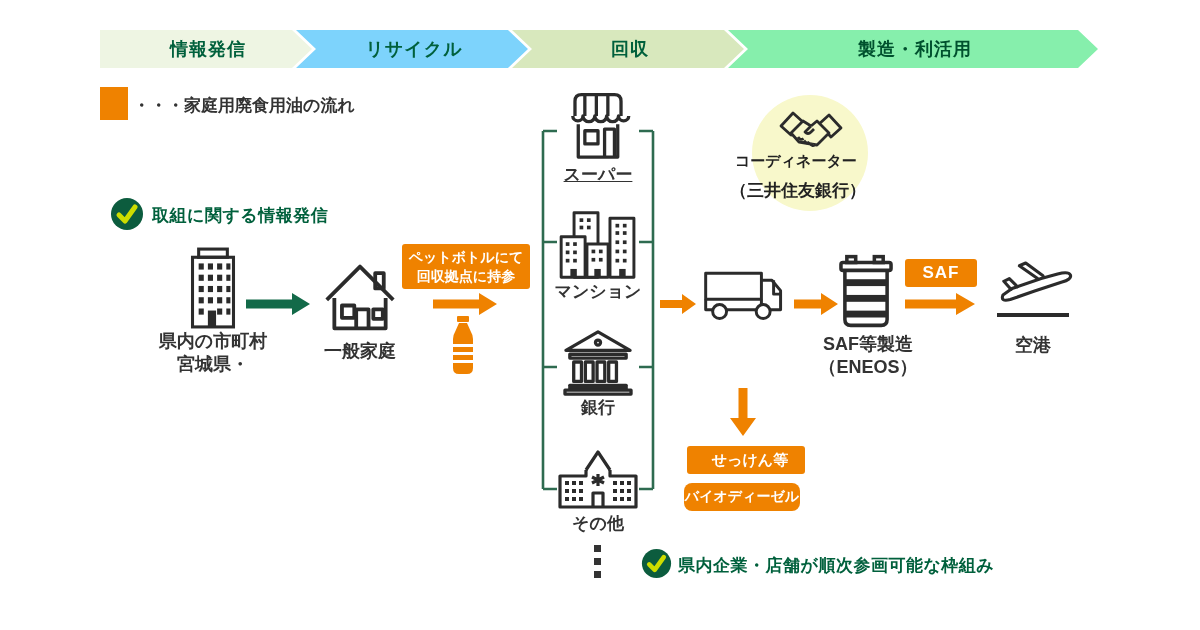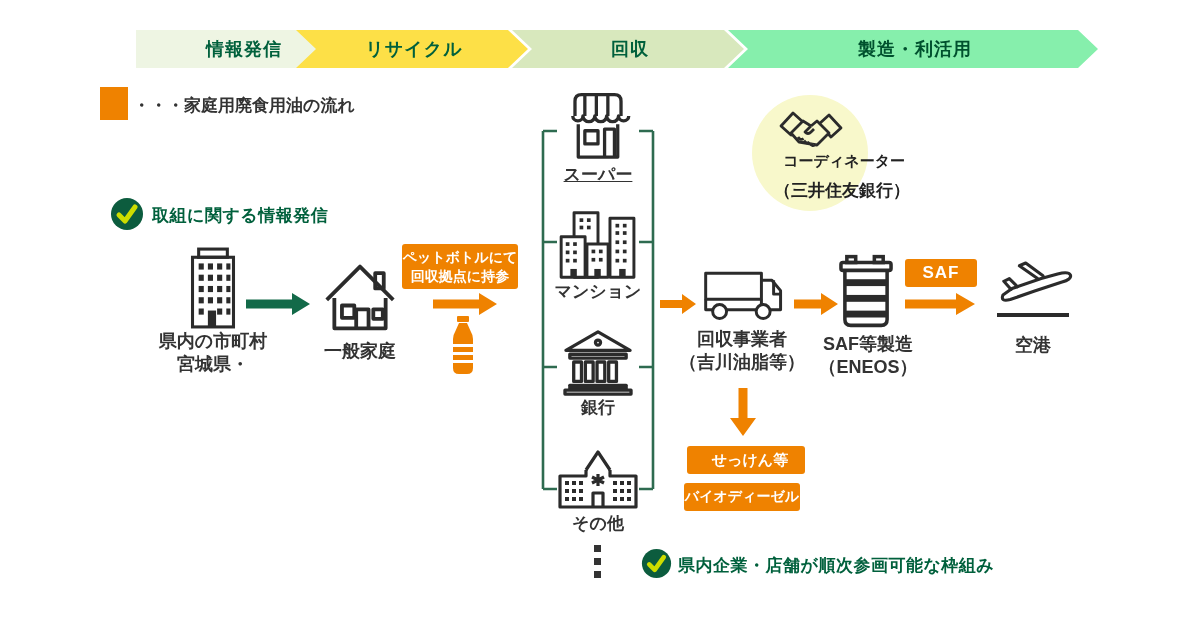--- a/index.html
+++ b/index.html
@@ -13,33 +13,33 @@
   .chev{clip-path:polygon(0 0,calc(100% - 20px) 0,100% 50%,calc(100% - 20px) 100%,0 100%,20px 50%);}
   .chev-first{clip-path:polygon(0 0,calc(100% - 20px) 0,100% 50%,calc(100% - 20px) 100%,0 100%);}
   .seg4{color:#00512e;}
   
   .node-label{font-weight:bold;font-size:18px;color:#333;text-align:center;line-height:23px;}
   .col-label{font-weight:bold;font-size:17px;color:#333;text-align:center;}
   .green-note{font-weight:bold;font-size:17px;color:#00603c;letter-spacing:0.5px;}
   .legend-text{font-weight:bold;font-size:17px;color:#333;}
   .orange-box{background:#ef8200;color:#fff;font-weight:bold;text-align:center;border-radius:3px;
               display:flex;align-items:center;justify-content:center;}
-  .coord-text{font-weight:bold;color:#222;text-align:right;margin-left:20px;}
+  .coord-text{font-weight:bold;color:#222;text-align:left;}
   .dot{width:7px;height:7px;background:#333;position:absolute;left:0;}
   svg{display:block;}
 </style>
 </head>
 <body>
 
 <div id="canvas">
 
-  <div class="seg chev-first" style="left:100px;width:212px;background:#eef5e3;margin-left:36px;">
+  <div class="seg chev-first" style="left:100px;width:212px;background:#eef5e3;">
     <span class="lbl">情報発信</span>
   </div>
-  <div class="seg chev" style="left:296px;width:232px;background:#fde047;">
+  <div class="seg chev" style="left:296px;width:232px;background:#7dd3fc;">
     <span class="lbl">リサイクル</span>
   </div>
   <div class="seg chev" style="left:512px;width:232px;background:#d8e8bd;">
     <span class="lbl">回収</span>
   </div>
   <div class="seg chev seg4" style="left:728px;width:370px;background:#86efac;">
     <span class="lbl">製造・利活用</span>
   </div>
 
   <div class="abs" style="left:100px;top:87px;width:28px;height:33px;background:#ef8200;"></div>
@@ -93,21 +93,21 @@
       <rect x="56" y="14" width="9" height="16"></rect>
       <path d="M5,42 L40,7 L75,42"></path>
       <path d="M13,40 V72 H67 V40"></path>
       <rect x="21" y="48" width="13" height="13"></rect>
       <path d="M36,72 V52 H49 V72"></path>
       <rect x="54" y="52" width="10" height="10"></rect>
     </g>
   </svg>
   <div class="abs node-label" style="left:320px;top:340px;width:80px;">一般家庭</div>
 
-  <div class="orange-box abs" style="left:402px;top:244px;width:116px;height:45px;font-size:14px;line-height:19px;">
+  <div class="orange-box abs" style="left:402px;top:244px;width:128px;height:45px;font-size:14px;line-height:19px;">
     <div>
       <div>ペットボトルにて</div>
       <div>回収拠点に持参</div>
     </div>
   </div>
 
   <svg class="abs" style="left:433px;top:293px;" width="64" height="22" viewBox="0 0 64 22">
     <polygon points="0,6.5 46,6.5 46,0 64,11 46,22 46,15.5 0,15.5" fill="#ef8200"></polygon>
   </svg>
 
@@ -255,24 +255,20 @@
   <svg class="abs" style="left:700px;top:268px;" width="88" height="54" viewBox="0 0 100 62">
     <g fill="none" stroke="#2b2b2b" stroke-width="3.4" stroke-linejoin="round">
       <rect x="6" y="6" width="64" height="30"></rect>
       <path d="M6,36 V48 H70 V36"></path>
       <path d="M70,14 H82 L92,26 V48 H70"></path>
       <path d="M92,30 H84 V14"></path>
       <circle cx="22" cy="50" r="8" fill="#fff"></circle>
       <circle cx="72" cy="50" r="8" fill="#fff"></circle>
     </g>
   </svg>
-  <div class="abs node-label" style="left:672px;top:328px;width:140px;">
-    <div>回収事業者</div>
-    <div>（吉川油脂等）</div>
-  </div>
 
   <svg class="abs" style="left:794px;top:293px;" width="44" height="22" viewBox="0 0 44 22">
     <polygon points="0,6.5 27,6.5 27,0 44,11 27,22 27,15.5 0,15.5" fill="#ef8200"></polygon>
   </svg>
 
   <svg class="abs" style="left:839px;top:254px;" width="54" height="74" viewBox="0 0 55 74">
     <g fill="none" stroke="#2b2b2b" stroke-width="3.6">
       <rect x="8" y="2" width="9" height="6"></rect>
       <rect x="36" y="2" width="9" height="6"></rect>
       <rect x="2" y="8" width="51" height="8" rx="2"></rect>
@@ -303,21 +299,21 @@
     </g>
   </svg>
   <div class="abs" style="left:997px;top:313px;width:72px;height:4px;background:#2b2b2b;"></div>
   <div class="abs node-label" style="left:992px;top:334px;width:82px;">空港</div>
 
   <svg class="abs" style="left:730px;top:388px;" width="26" height="48" viewBox="0 0 26 48">
     <polygon points="8.5,0 17.5,0 17.5,30 26,30 13,48 0,30 8.5,30" fill="#ef8200"></polygon>
   </svg>
 
   <div class="orange-box abs" style="left:687px;top:446px;width:110px;height:28px;font-size:15px;padding-left:8px;">せっけん等</div>
-  <div class="orange-box abs" style="left:684px;top:483px;width:116px;height:28px;font-size:14px;">バイオディーゼル</div>
+  <div class="orange-box abs" style="left:684px;top:483px;width:116px;height:28px;font-size:14px;border-radius:8px;">バイオディーゼル</div>
 
   <svg class="abs" style="left:641px;top:548px;" width="31" height="31" viewBox="0 0 34 34">
     <circle cx="17" cy="17" r="16" fill="#0c5c3e"></circle>
     <polyline points="9,18 15,24 25,10" fill="none" stroke="#cddd00" stroke-width="5" stroke-linecap="round" stroke-linejoin="round"></polyline>
   </svg>
   <div class="abs green-note" style="left:678px;top:554px;">県内企業・店舗が順次参画可能な枠組み</div>
 
 </div>
 
 </body></html>

